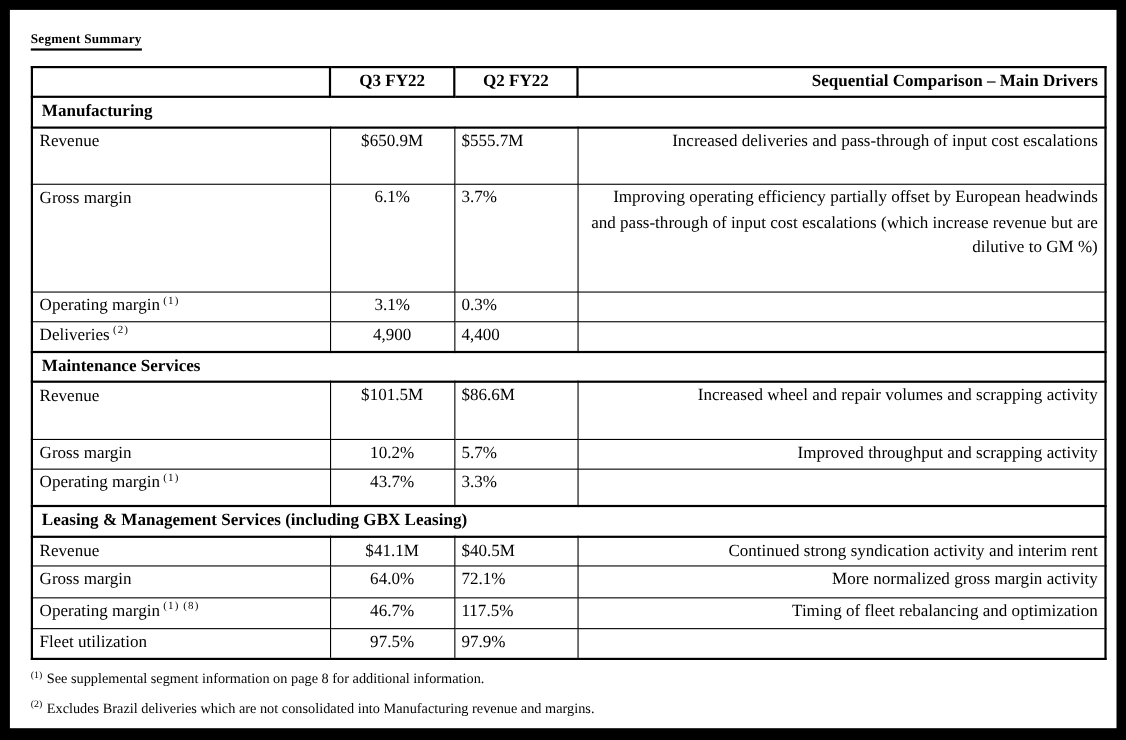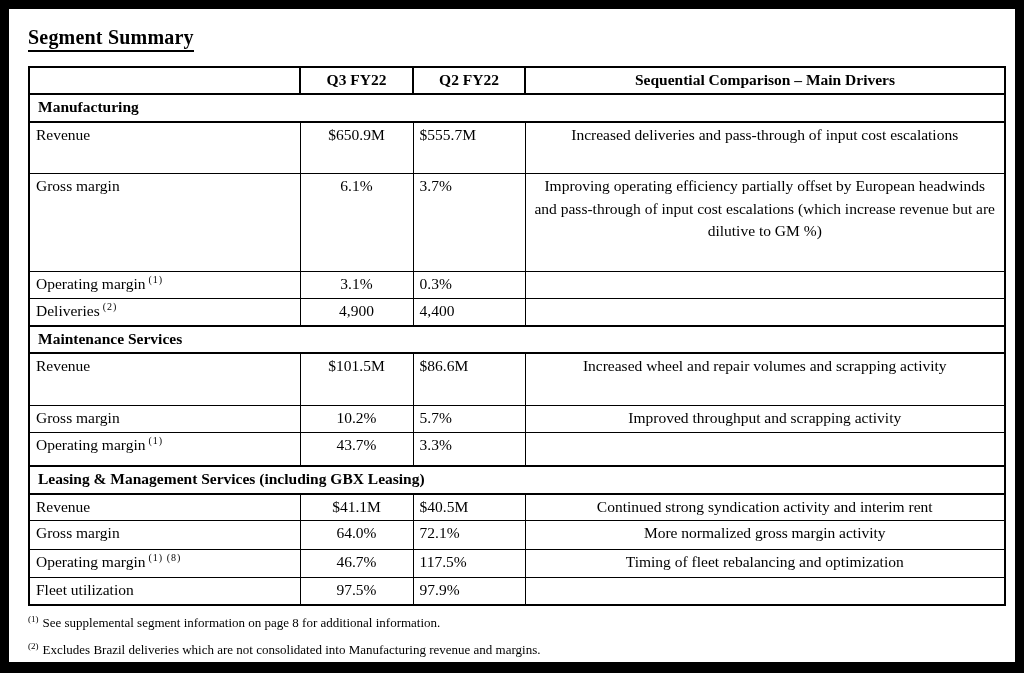--- a/index.html
+++ b/index.html
@@ -14,21 +14,21 @@
     position: absolute;
     left: 9px; top: 9px; right: 9px; bottom: 11px;
     background: #fff;
     overflow: hidden;
   }
   .content { padding: 17px 18px 0 19px; }
 
   .title {
     display: inline-block;
     margin: 0 0 14px 0;
-    font-size: 20px;
+    font-size: 12px;
     font-weight: bold;
     border-bottom: 2px solid #000;
     padding-bottom: 1px;
     letter-spacing: 0.2px;
   }
 
   table.segment-table {
     border-collapse: collapse;
     table-layout: fixed;
     width: 969px;
@@ -45,21 +45,21 @@
   table.segment-table { border: 2px solid #000; padding-left: 32px; }
   tr.hdr th { border-width: 2px; font-weight: bold; }
   tr.section-row td {
     border-width: 2px;
     font-weight: bold;
     padding-left: 8px;
   }
   td.c-label, th.c-label { width: 257px; }
   td.c-q3,  th.c-q3  { width: 99px;  text-align: center; border-left: 2px solid #000; border-right: 2px solid #000;}
   td.c-q2,  th.c-q2  { width: 98px;  border-right: 2px solid #000;}
-  td.c-driver, th.c-driver { width: 466px; text-align: center; padding-left: 8px; }
+  td.c-driver, th.c-driver { width: 466px; text-align: right; padding-left: 8px; }
   th.c-driver { font-weight: bold; }
 
   tr.hdr { height: 26px; }
   tr.section-row { height: 24px; }
 
   td.c-label { padding-left: 13px; }
   sup.sup { font-size: 10px; margin-left: 3px; letter-spacing: 1px; }
 
   
   tr.rh-0-0 { height: 52px; }

